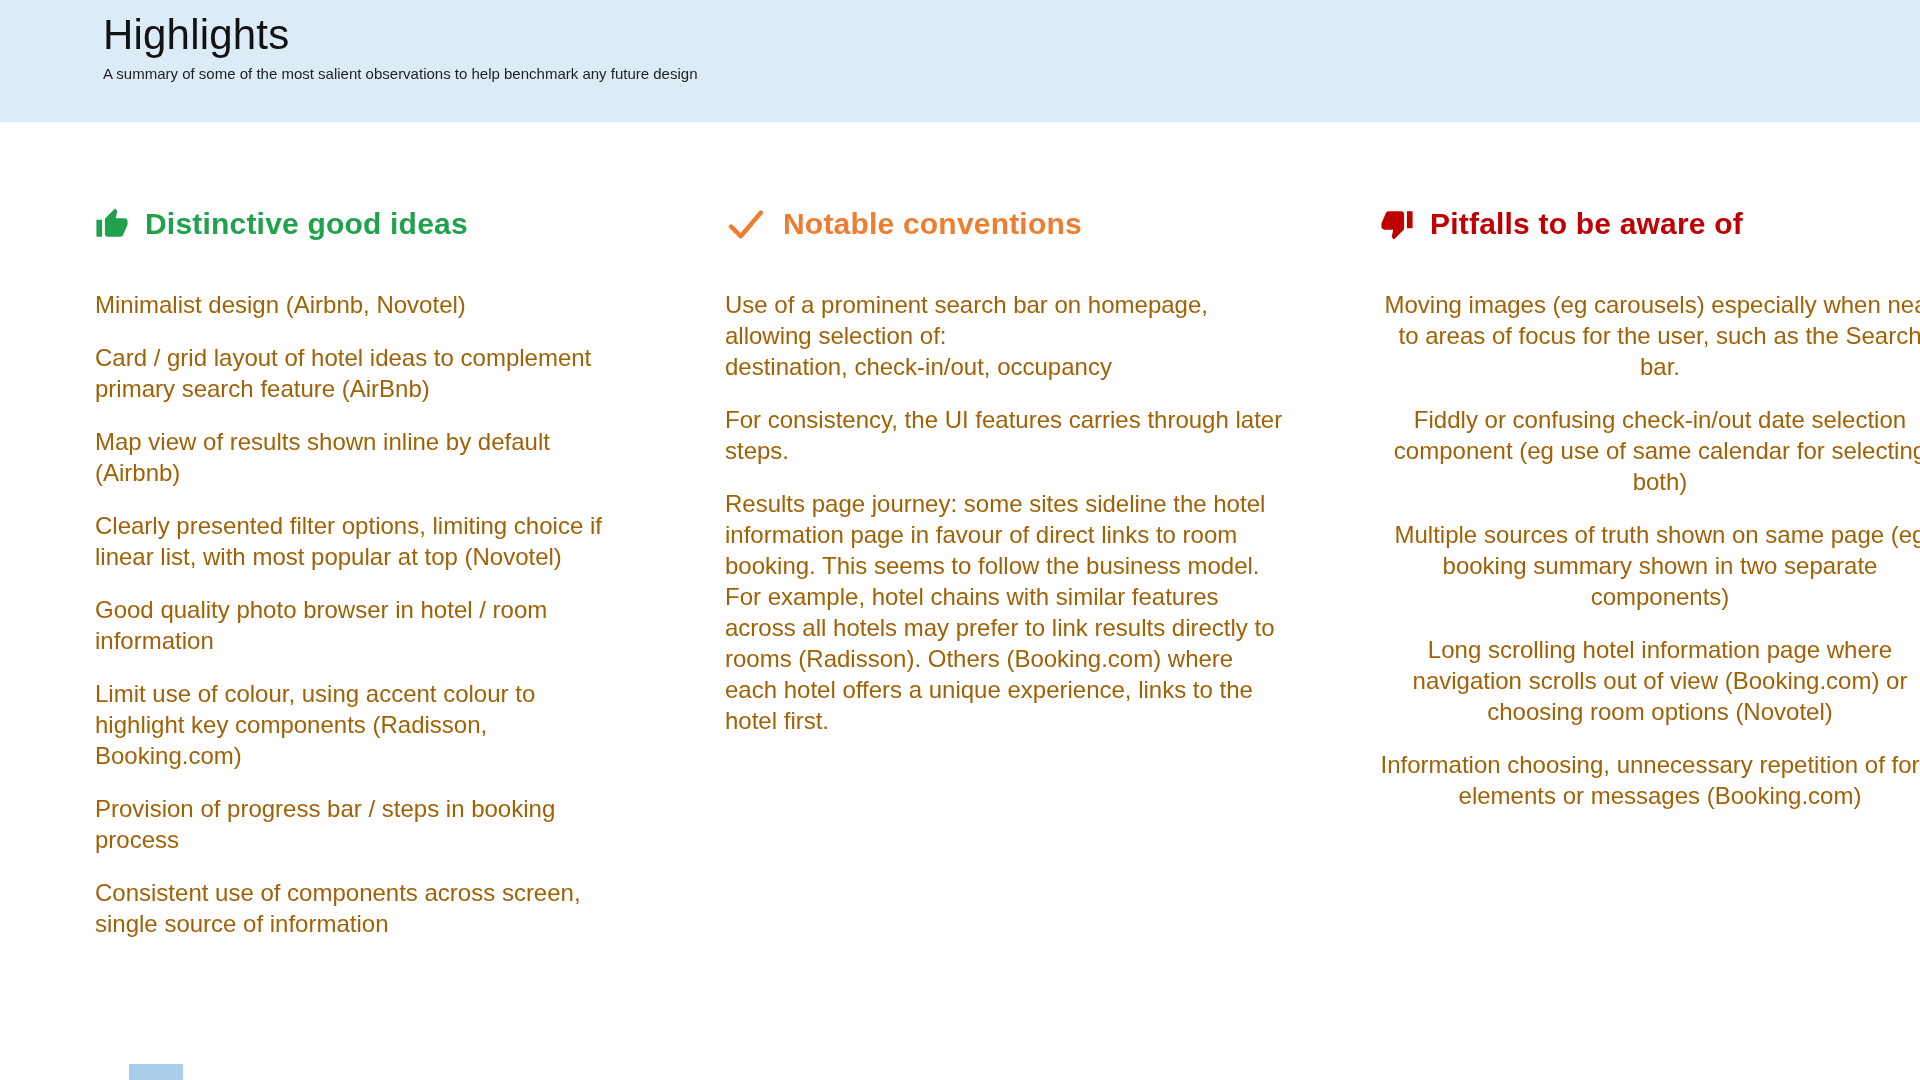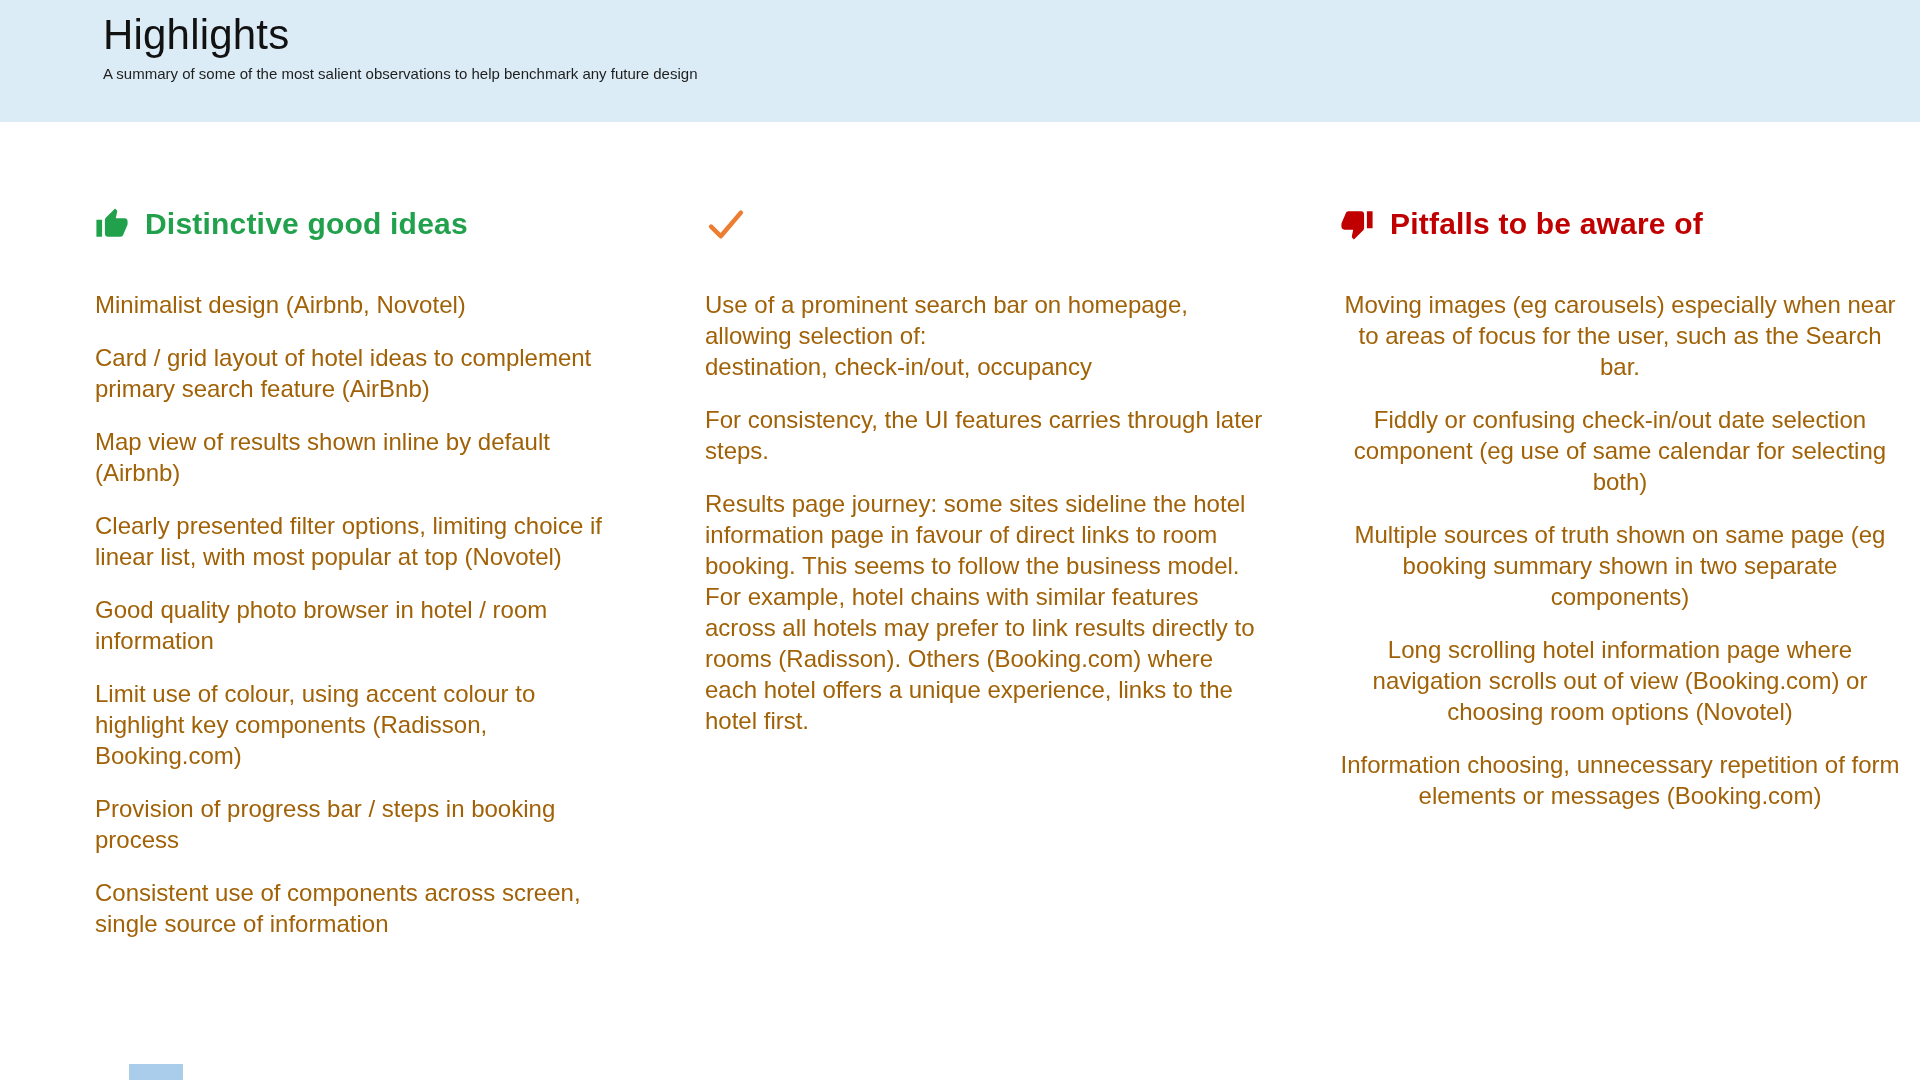--- a/index.html
+++ b/index.html
@@ -39,20 +39,21 @@
     padding-top: 6px;
     font-size: 15px;
     font-weight: 400;
     color: #1e1e1e;
   }
   
   .columns {
     display: flex;
     padding: 81px 0 0 95px;
     box-sizing: border-box;
+    gap: 20px;
   }
   .col { flex: 0 0 auto; }
   .col-1 { width: 535px; margin-right: 75px; }
   .col-2 { width: 560px; margin-right: 75px; }
   .col-3 { width: 560px; text-align: center; }
   .col-head {
     display: flex;
     align-items: center;
     gap: 16px;
     margin-bottom: 44px;
@@ -117,20 +118,21 @@
         </div>
   </section>
 
   <section class="col col-2">
     <div class="col-head" style="color: rgb(237, 125, 49);">
       <span class="col-icon">
             <svg viewBox="0 0 24 24" width="42" height="42" fill="none" stroke="currentColor" stroke-width="2.6" stroke-linecap="round" stroke-linejoin="round">
               <path d="M3.5 13.5 9 19 20.5 5.5"></path>
             </svg>
           </span>
+      <h2 class="col-title" style="color: rgb(237, 125, 49);">Notable conventions</h2>
     </div>
     <div class="col-items">
           <p class="item">Use of a prominent search bar on homepage, allowing selection of:
 destination, check-in/out, occupancy</p>
           <p class="item">For consistency, the UI features carries through later steps.</p>
           <p class="item">Results page journey: some sites sideline the hotel information page in favour of direct links to room booking. This seems to follow the business model. For example, hotel chains with similar features across all hotels may prefer to link results directly to rooms (Radisson). Others (Booking.com) where each hotel offers a unique experience, links to the hotel first.</p>
         </div>
   </section>
 
   <section class="col col-3">

